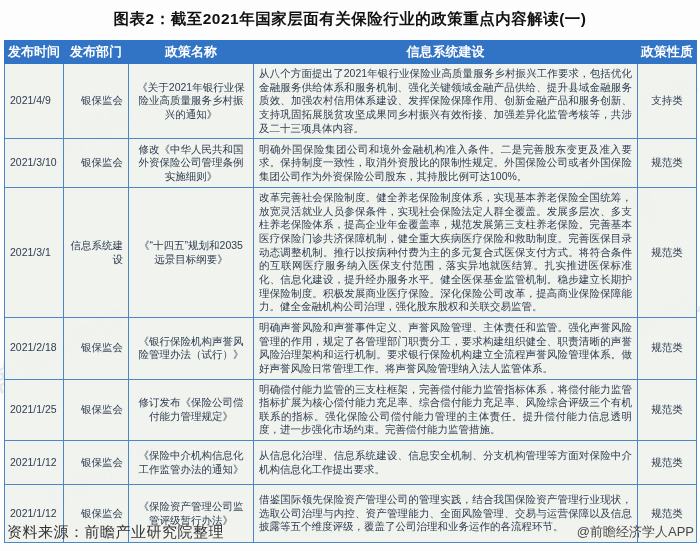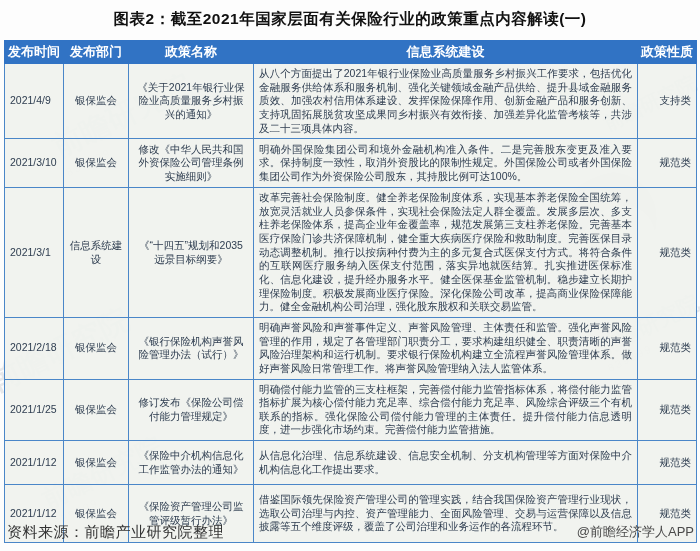--- a/index.html
+++ b/index.html
@@ -36,24 +36,24 @@
   .policy-table td {
     border: 1px solid #4a86c8;
     background: rgba(240, 242, 238, 0.92);
     color: #2e3d50;
     font-size: 10.5px; font-weight: 400; line-height: 1.3;
     padding: 3px 5px; vertical-align: middle;
     word-break: break-all;
     margin-top: 40px;
   }
   td.cell-date   { text-align: right;  padding-right: 20px; white-space: nowrap; }
-  td.cell-dept   { text-align: center; }
+  td.cell-dept   { text-align: right; }
   td.cell-policy { text-align: center; }
   td.cell-detail { text-align: justify; }
-  td.cell-nature { text-align: right; }
+  td.cell-nature { text-align: center; }
 
   tr.r1 td { height: 64px; }
   tr.r2 td { height: 49px; }
   tr.r3 td { height: 119px; }
   tr.r4 td { height: 59px; }
   tr.r5 td { height: 56px; }
   tr.r6 td { height: 44px; }
   tr.r7 td { height: 58px; }
 
   .footer-source {

